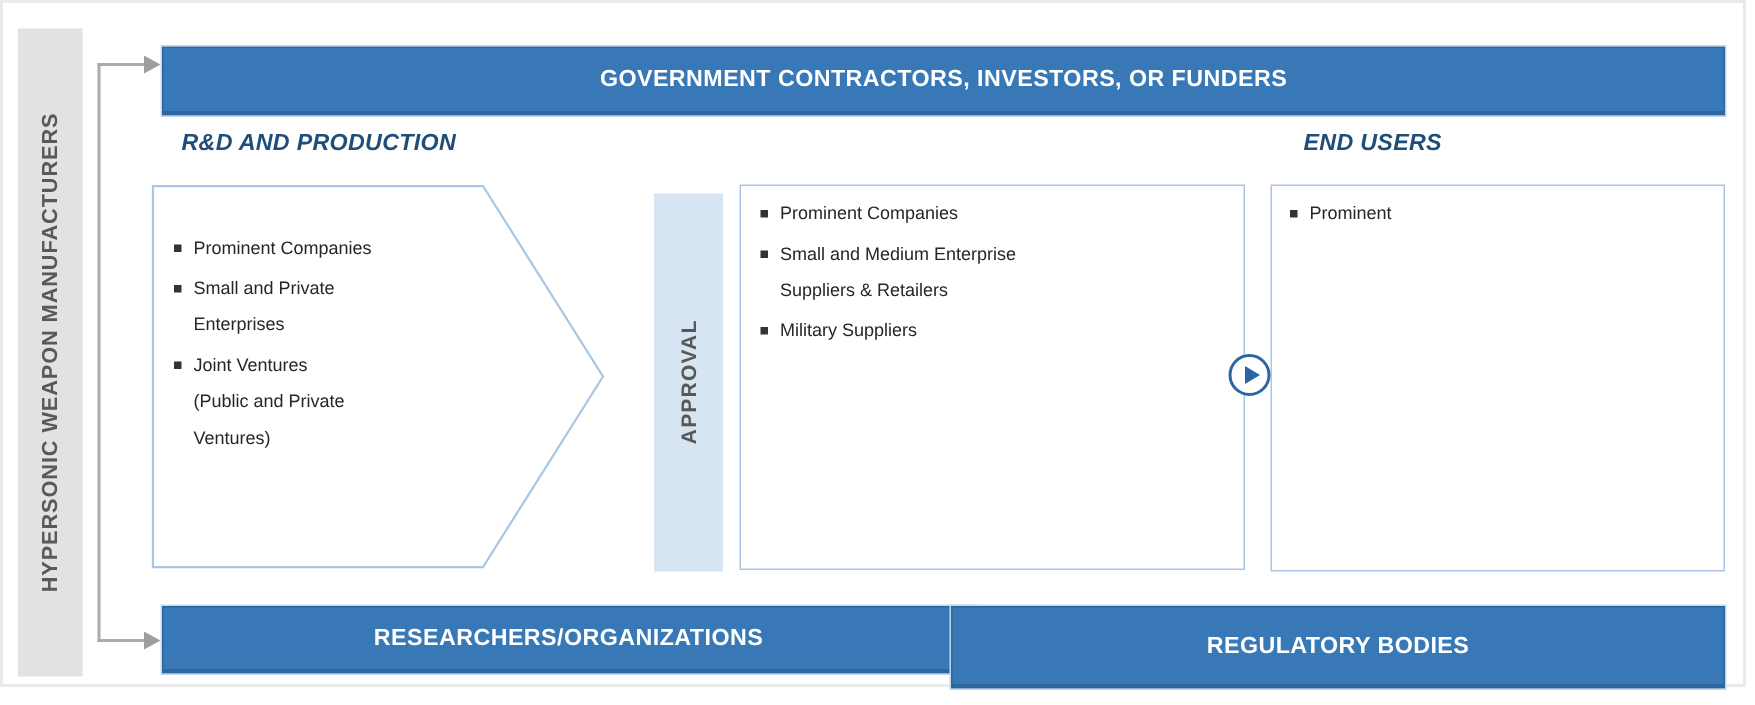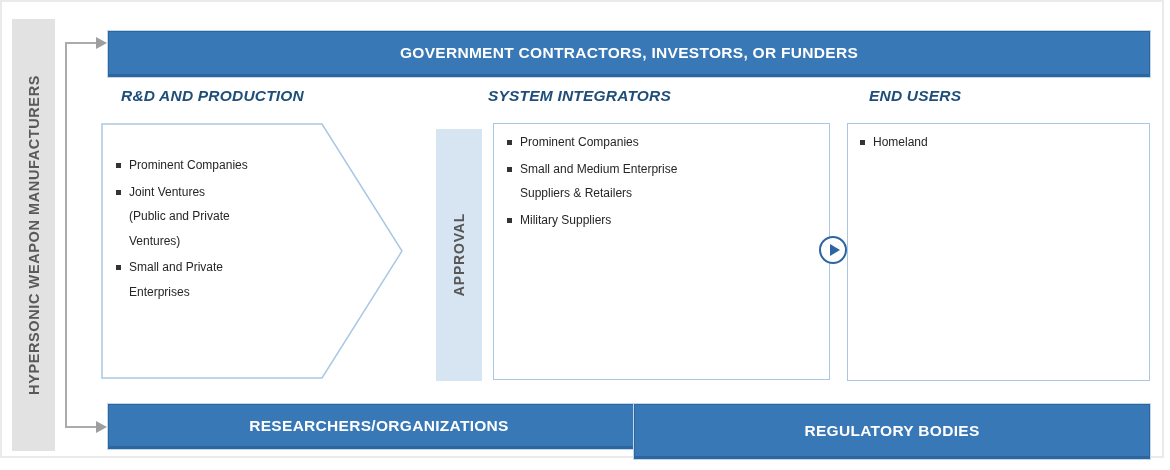--- a/index.html
+++ b/index.html
@@ -108,50 +108,49 @@
   <div class="conn conn-h-top"></div>
   <div class="conn conn-h-bot"></div>
   <div class="arrowhead top"></div>
   <div class="arrowhead bot"></div>
 
   <div class="banner banner-top">
     <span>GOVERNMENT CONTRACTORS, INVESTORS, OR FUNDERS</span>
   </div>
 
   <div class="col-heading h-rd">R&amp;D AND PRODUCTION</div>
-  <div class="col-heading h-si">SYSTEM INTEGRATORS</div>
   <div class="col-heading h-eu">END USERS</div>
 
   <svg class="rd-shape" width="306" height="260">
     <path d="M2,2 L222,2 L302,129 L222,256 L2,256 Z" fill="#ffffff" stroke="#a9c7e4" stroke-width="1.5"></path>
   </svg>
   <ul class="blist list-rd">
     <li><span class="li-text">Prominent Companies</span></li>
+    <li><span class="li-text">Small and Private
+Enterprises</span></li>
     <li><span class="li-text">Joint Ventures
 (Public and Private
 Ventures)</span></li>
-    <li><span class="li-text">Small and Private
-Enterprises</span></li>
   </ul>
 
   <div class="approval">
     <span class="vtext">APPROVAL</span>
   </div>
 
   <div class="box box-si"></div>
   <ul class="blist list-si">
     <li><span class="li-text">Prominent Companies</span></li>
     <li><span class="li-text">Small and Medium Enterprise
 Suppliers &amp; Retailers</span></li>
     <li><span class="li-text">Military Suppliers</span></li>
   </ul>
 
   <div class="box box-eu"></div>
   <ul class="blist list-eu">
-    <li><span class="li-text">Homeland</span></li>
+    <li><span class="li-text">Prominent</span></li>
   </ul>
 
   <div class="play-btn">
     <div class="play-tri"></div>
   </div>
 
   <div class="banner banner-bl">
     <span>RESEARCHERS/ORGANIZATIONS</span>
   </div>
   <div class="banner banner-br">

